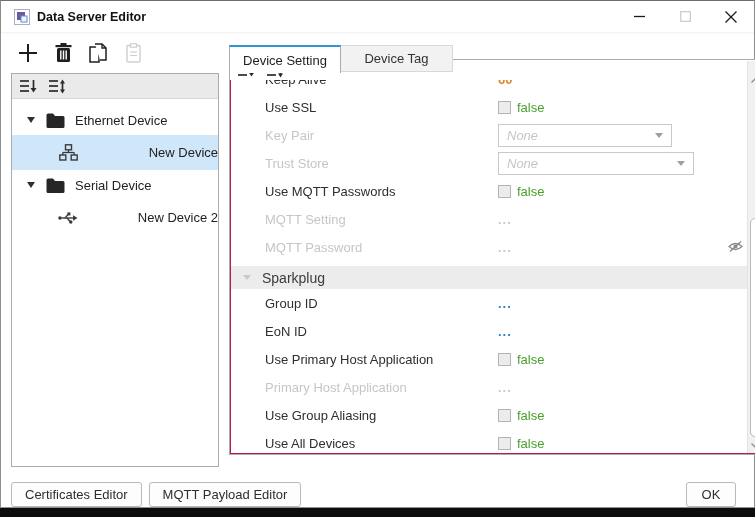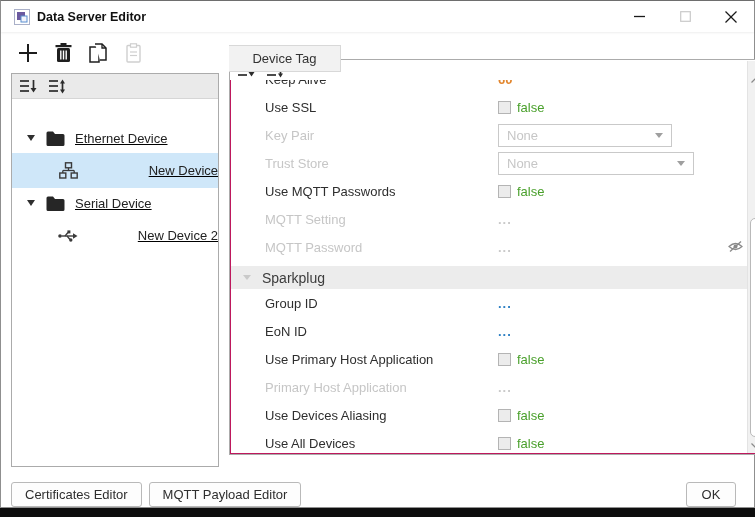--- a/index.html
+++ b/index.html
@@ -33,21 +33,21 @@
 
   
   .tabs { position:absolute; left:228px; top:44px; display:flex; z-index:3; }
   .tab { height:27px; width:112px; display:flex; align-items:center; justify-content:center;
          font-size:13px; }
   .tab.active { background:#fff; border:1px solid #ababab; border-top:2px solid #2e97d5;
                 border-bottom:none; height:28px; color:#1d1d1d; font-weight:400; }
   .tab.inactive { background:#f2f2f2; border:1px solid #d8d8d8; border-left:none; color:#333; }
 
   
-  .tree { padding-top:24px;text-decoration:underline; }
+  .tree { padding-top:6px; }
   .tree-row { display:flex; align-items:center; font-size:13px; color:#222; position:relative; }
   .tree-group { height:30px; padding-left:15px; gap:10px; }
   .tree-child { height:35px; padding-left:46px; gap:9px;justify-content:space-between; }
   .tree-child.selected { background:#cfe7f9; }
   .caret-down { width:0; height:0; border-left:4.5px solid transparent; border-right:4.5px solid transparent;
                 border-top:6px solid #2f2f2f; display:inline-block; }
   .tree .icon-slot { width:20px; display:flex; justify-content:center; }
 
   
   .viewport { position:absolute; left:1px; top:20px; right:17px; bottom:1px; overflow:hidden; background:#fff; }
@@ -55,21 +55,21 @@
   .row { height:28px; display:flex; align-items:center; padding-left:34px; position:relative; }
   .row .lbl { width:233px; font-size:13px; color:#2e2e2e; }
   .row.disabled .lbl { color:#c6c6c6; }
   .chk { display:flex; align-items:center; gap:6px; }
   .chk-box { width:13px; height:13px; background:#ececec; border:1px solid #b4b4b4; display:inline-block; }
   .val-green { color:#4aa02c; font-size:13px; }
   .val-orange { color:#e2862e; font-size:13px; font-weight:700; }
   .dots-gray { color:#c9c9c9; font-size:13px; font-weight:700; letter-spacing:1px; }
   .dots-blue { color:#2d80c4; font-size:13px; font-weight:700; letter-spacing:1px; }
   .dd { height:23px; border:1px solid #c9c9c9; background:#fff; display:flex; align-items:center;
-        padding:0 8px; position:relative; }
+        padding:0 8px; position:relative;font-style:italic; }
   .dd-sm { width:174px; } .dd-lg { width:196px; }
   .dd-text { color:#c6c6c6; font-size:13px; flex:1; }
   .dd-arrow { width:0; height:0; border-left:4.5px solid transparent; border-right:4.5px solid transparent;
               border-top:5px solid #9f9f9f; }
   .section-row { height:23px; background:#ececec; margin-top:5px; display:flex; align-items:center;
                  gap:11px; padding-left:12px; }
   .section-caret { width:0; height:0; border-left:4.5px solid transparent; border-right:4.5px solid transparent;
                    border-top:5.5px solid #c9c9c9; }
   .section-title { font-size:14px; color:#3c3c3c; }
   .eye-slot { position:absolute; right:4px; top:7px; }
@@ -151,20 +151,23 @@
       <svg width="15" height="20" viewBox="0 0 15 20">
         <rect x="1" y="2.5" width="13" height="16.5" rx="1" fill="none" stroke="#cfcfcf" stroke-width="1.4"></rect>
         <rect x="4.5" y="0.8" width="6" height="3.4" fill="#fff" stroke="#cfcfcf" stroke-width="1.2"></rect>
         <line x1="4" y1="9" x2="11" y2="9" stroke="#cfcfcf" stroke-width="1.2"></line>
         <line x1="4" y1="12.5" x2="11" y2="12.5" stroke="#cfcfcf" stroke-width="1.2"></line>
       </svg>
     </div>
   </div>
 
   <div class="tabs">
+    <div class="tab active">
+      <span>Device Setting</span>
+    </div>
     <div class="tab inactive">
       <span>Device Tag</span>
     </div>
   </div>
 
   <div class="left-panel">
     <div class="panel-header">
       <span>
         <svg width="17" height="15" viewBox="0 0 17 15">
           <line x1="0" y1="2" x2="9" y2="2" stroke="#2b2b2b" stroke-width="1.7"></line>
@@ -337,21 +340,21 @@
             <span class="val-green">false</span>
           </span>
         </div>
 
         <div class="row disabled">
           <span class="lbl">Primary Host Application</span>
           <span class="dots-gray">...</span>
         </div>
 
         <div class="row">
-          <span class="lbl">Use Devices Aliasing</span>
+          <span class="lbl">Use Group Aliasing</span>
           <span class="chk">
             <span class="chk-box"></span>
             <span class="val-green">false</span>
           </span>
         </div>
 
         <div class="row">
           <span class="lbl">Use All Devices</span>
           <span class="chk">
             <span class="chk-box"></span>

